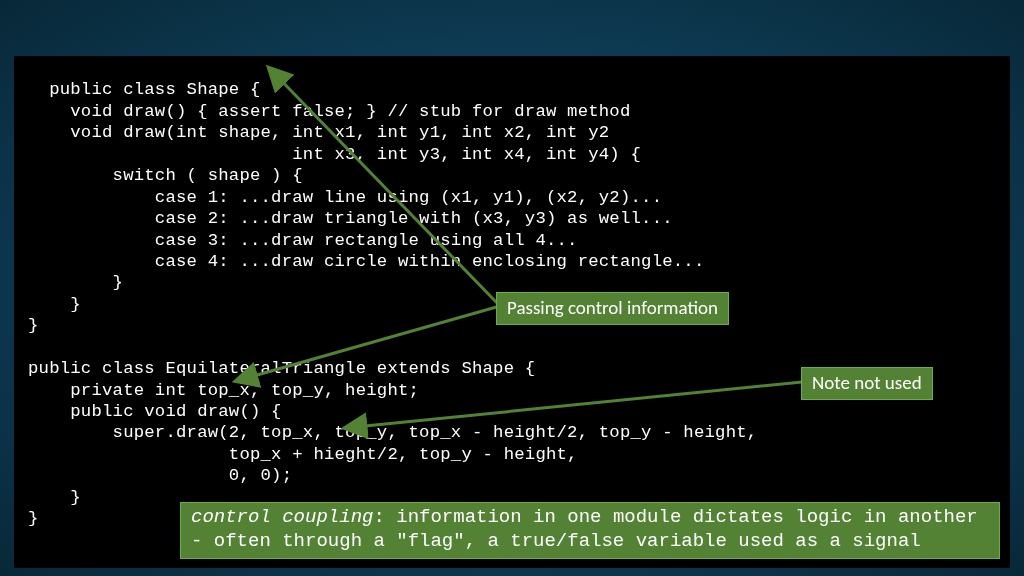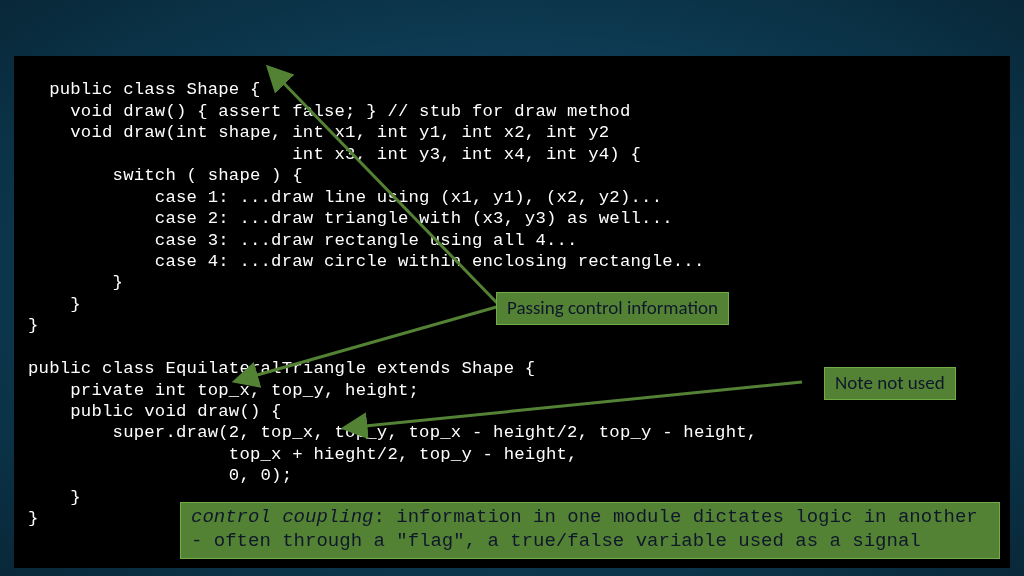--- a/index.html
+++ b/index.html
@@ -22,28 +22,28 @@
     padding: 2px 14px 10px 14px;
     white-space: pre;
     font-weight: 400;
     letter-spacing: 0.2px;
     margin-top: 48px;
   }
   .callout {
     position: absolute;
     background: #548235;
     border: 1px solid #70ad47;
-    color: #0f172a;
+    color: #ffffff;
     font-family: Calibri, Arial, sans-serif;
     font-size: 19px;
     padding: 3px 10px 4px 10px;
     line-height: 1.25;
   }
   .callout.co1 { top: 292px; left: 496px; }
-  .callout.co2 { top: 367px; left: 824px; }
+  .callout.co2 { top: 367px; left: 801px; }
   .callout.co3 { top: 502px; left: 180px; right: 24px; font-family: Liberation Mono, monospace; }
   .italic { font-style: italic; }
   svg.arrows {
     position: absolute;
     top: 0; left: 0;
     width: 1024px; height: 576px;
     pointer-events: none;
   }
 </style>
 </head>

